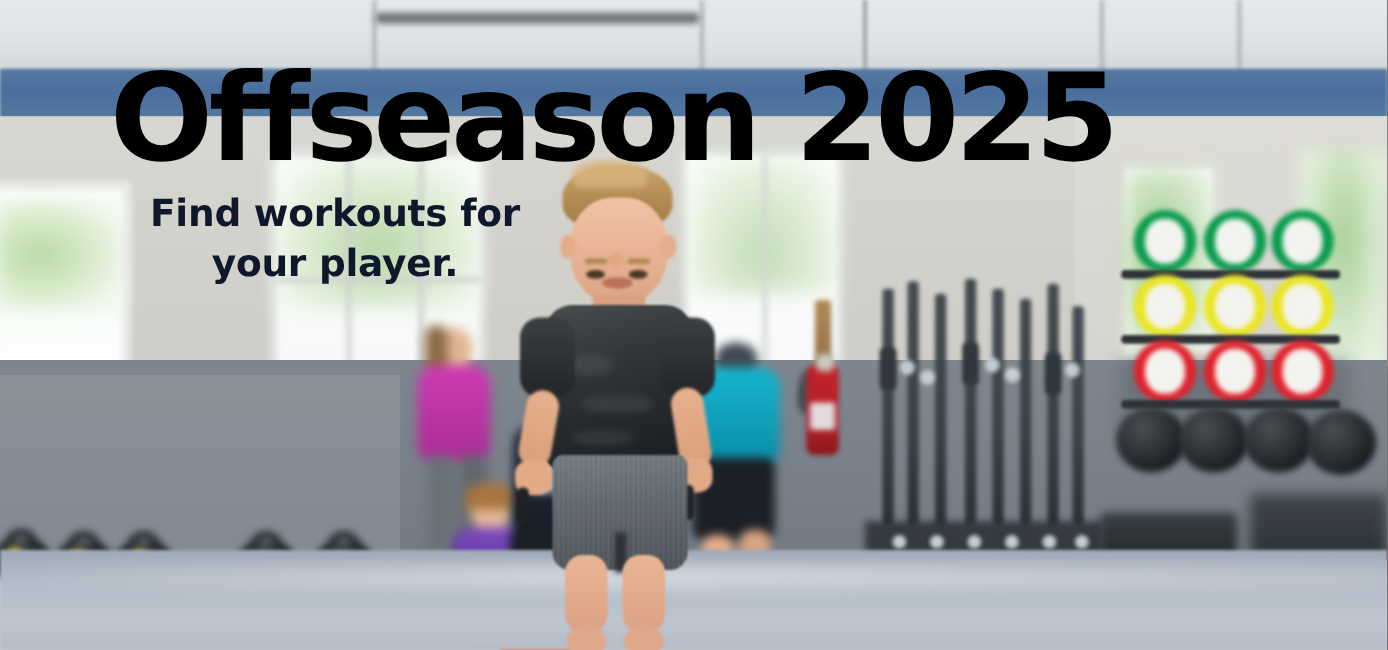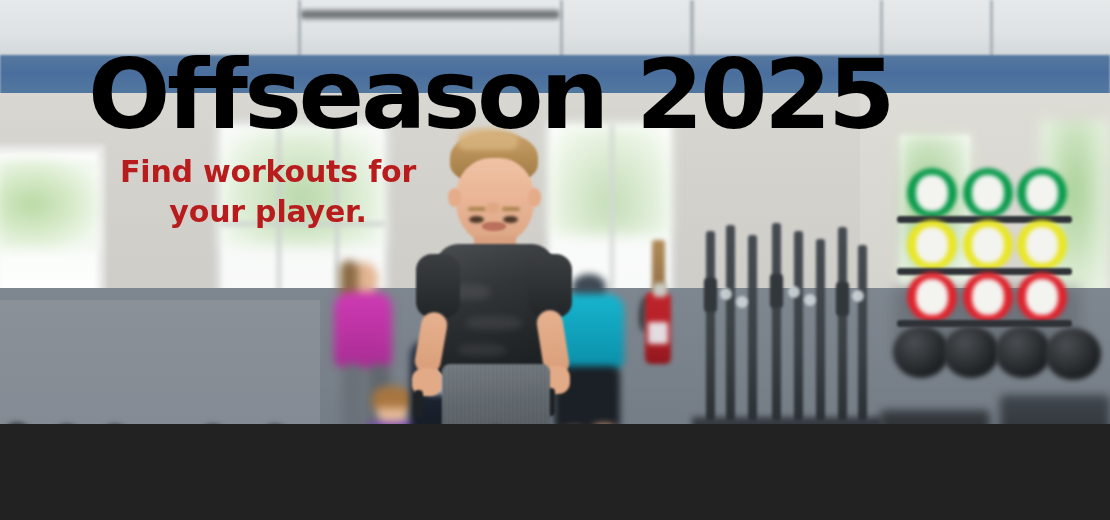--- a/index.html
+++ b/index.html
@@ -1,21 +1,21 @@
 <!DOCTYPE html>
 <html><head>
 <meta charset="utf-8">
 <title>Offseason 2025 Hero Banner</title>
 <style>
   html,body{margin:0;padding:0;background:#222;}
   *{box-sizing:border-box;}
 
   #hero{
     position:relative;
-    width:1110px;height:424px;
+    width:1110px;height:520px;
     overflow:hidden;
     font-family:"Liberation Sans", sans-serif;
     background:#c9ccce;
   }
 
   
   .scene{position:absolute;inset:0;overflow:hidden;}
 
   
   .wall-top{
@@ -342,21 +342,21 @@
 
   
   .headline{
     position:absolute;left:88px;top:46px;
     font-size:97px;font-weight:700;letter-spacing:-3.5px;
     color:#000;line-height:1;white-space:nowrap;
     font-family:"DejaVu Sans","Liberation Sans",sans-serif;
   }
   .subhead{
     position:absolute;left:88px;top:152px;width:360px;
-    font-size:30px;font-weight:700;color:#b91c1c;
+    font-size:30px;font-weight:700;color:#0f172a;
     line-height:1.32;text-align:center;letter-spacing:-.2px;
     font-family:"DejaVu Sans","Liberation Sans",sans-serif;
   }
 </style>
 </head>
 <body>
 
 <div id="hero">
 
   <div class="scene">

